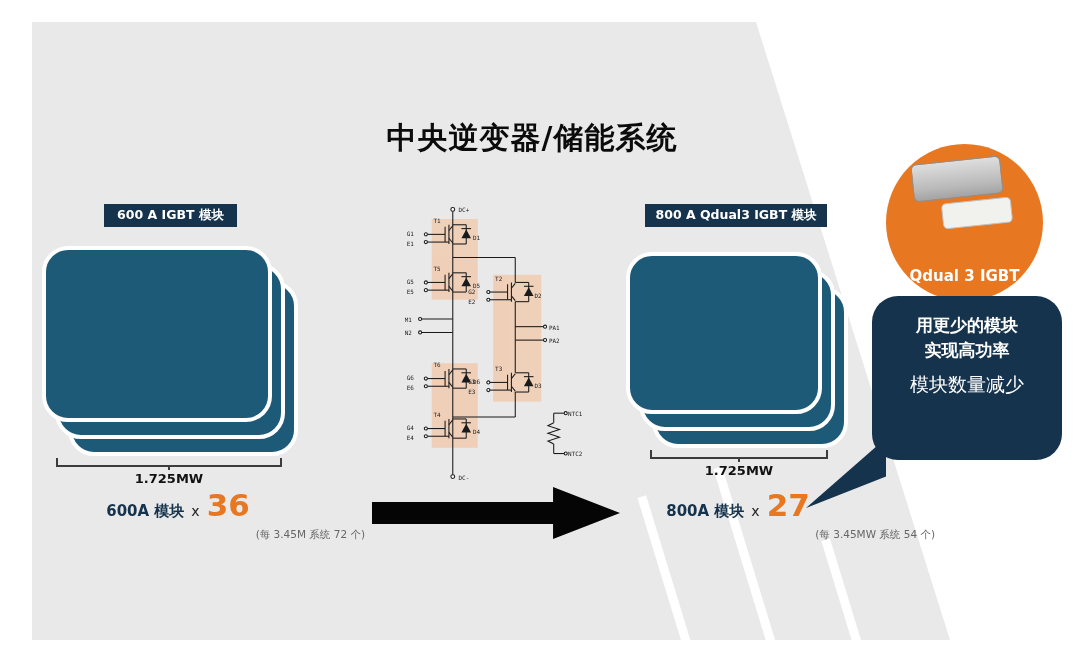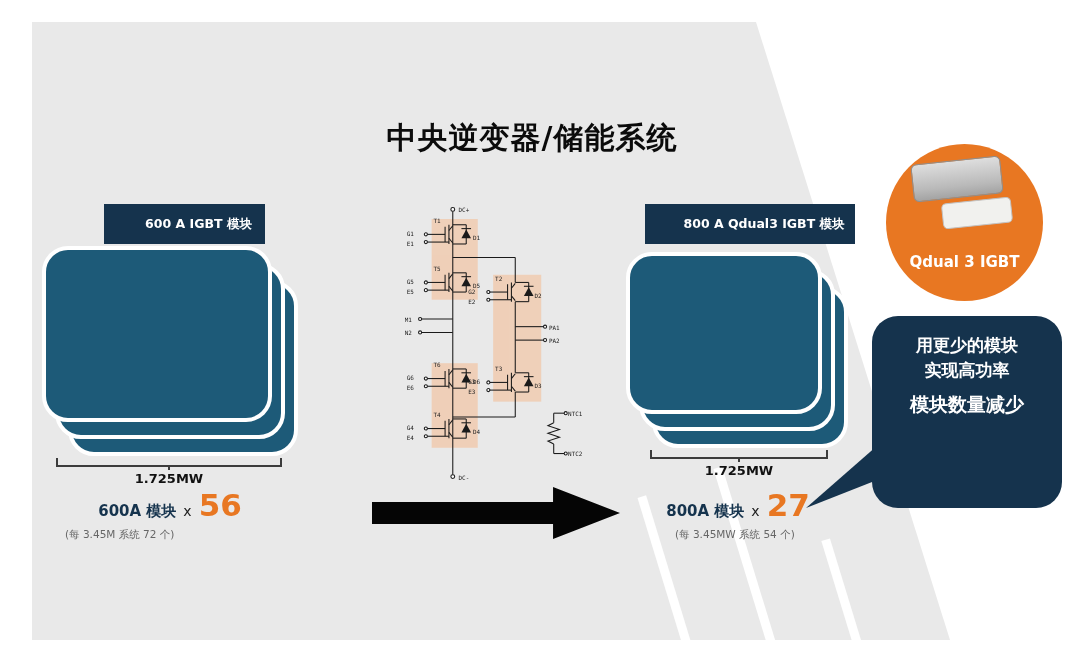--- a/index.html
+++ b/index.html
@@ -10,22 +10,22 @@
   .bg-grey{position:absolute;left:0;top:0;width:1080px;height:648px;background:#e9e9e9;
            clip-path:polygon(32px 22px,756px 22px,950px 640px,32px 640px);}
   .deco-stripe{position:absolute;width:9px;background:#ffffff;transform:rotate(-17deg);}
   .s1{left:668px;top:492px;height:210px;}
   .s2{left:752px;top:462px;height:265px;}
   .s3{left:846px;top:536px;height:170px;}
 
   .title{position:absolute;left:0;top:118px;width:1064px;margin:0;text-align:center;
          font-size:30px;font-weight:900;color:#0b0b0b;letter-spacing:1px;}
 
-  .badge{position:absolute;height:40px;background:#15334d;color:#fff;font-size:12.5px;
-         font-weight:700;display:flex;align-items:center;justify-content:center;padding-left:28px;}
+  .badge{position:absolute;height:23px;background:#15334d;color:#fff;font-size:12.5px;
+         font-weight:700;display:flex;align-items:center;justify-content:center;}
   .left-badge{left:104px;top:204px;width:133px;}
   .right-badge{left:645px;top:204px;width:182px;}
 
   .stack{position:absolute;}
   .left-stack{left:42px;top:246px;width:272px;height:212px;}
   .right-stack{left:626px;top:252px;width:226px;height:198px;}
   .card{position:absolute;background:#1d5a78;border:4px solid #ffffff;border-radius:26px;
         box-sizing:border-box;}
   .left-stack .card{width:230px;height:176px;}
   .right-stack .card{width:196px;height:162px;}
@@ -38,51 +38,51 @@
   .brace::after{content:"";position:absolute;left:50%;top:100%;width:2px;height:5px;
                 background:#3c3c3c;transform:translateX(-1px);}
   .left-brace{left:56px;top:458px;width:226px;}
   .right-brace{left:650px;top:450px;width:178px;}
 
   .power{position:absolute;text-align:center;font-size:13px;font-weight:700;color:#111;}
   .left-power{left:56px;top:471px;width:226px;}
   .right-power{left:650px;top:463px;width:178px;}
 
   .countrow{position:absolute;display:flex;align-items:baseline;justify-content:center;}
-  .left-count{left:20px;top:490px;width:300px;}
+  .left-count{left:28px;top:490px;width:300px;}
   .right-count{left:608px;top:490px;width:260px;}
   .countrow .mod{font-size:15px;font-weight:700;color:#15334d;}
   .countrow .x{font-size:14px;color:#222;margin:0 7px;}
   .countrow .num{font-size:31px;font-weight:800;color:#e87722;line-height:1;}
 
-  .note{position:absolute;text-align:left;font-size:10.5px;color:#666;}
+  .note{position:absolute;text-align:right;font-size:10.5px;color:#666;}
   .left-note{left:65px;top:528px;width:300px;}
   .right-note{left:675px;top:528px;width:260px;}
 
   .circuit{position:absolute;left:356px;top:194px;}
 
   .big-arrow{position:absolute;left:372px;top:487px;width:248px;height:52px;background:#050505;
              clip-path:polygon(0 29%,73% 29%,73% 0,100% 50%,73% 100%,73% 71%,0 71%);}
 
   .product-circle{position:absolute;left:886px;top:144px;width:157px;height:157px;
                   border-radius:50%;background:#e87722;}
   .mod-big{position:absolute;left:26px;top:16px;width:88px;height:36px;border-radius:6px;
            background:linear-gradient(180deg,#dedede 0%,#b9b9b9 70%,#a3a3a3 100%);
            border:1px solid #8f8f8f;transform:rotate(-6deg);}
   .mod-small{position:absolute;left:56px;top:56px;width:68px;height:24px;border-radius:5px;
              background:#f1f1ee;border:1px solid #c2c2c2;transform:rotate(-6deg);}
-  .pname{position:absolute;left:0;bottom:29px;width:100%;text-align:center;color:#fff;
+  .pname{position:absolute;left:0;bottom:15px;width:100%;text-align:center;color:#fff;
          font-size:15px;font-weight:800;line-height:1.3;margin-top:17px;}
 
   .bubble-tail{position:absolute;left:806px;top:438px;width:80px;height:70px;background:#15334d;
                clip-path:polygon(100% 0,100% 55%,0 100%);}
-  .bubble{position:absolute;left:872px;top:316px;width:190px;height:192px;border-radius:26px;
+  .bubble{position:absolute;left:872px;top:296px;width:190px;height:164px;border-radius:26px;
           background:#15334d;color:#fff;text-align:center;box-sizing:border-box;padding-top:17px;}
   .bubble .b1,.bubble .b2{font-size:17px;font-weight:700;line-height:1.45;}
-  .bubble .b3{margin-top:10px;font-size:19px;font-weight:700;}
+  .bubble .b3{margin-top:10px;font-size:19px;font-weight:400;}
   .bubble .bp{font-size:30px;font-weight:800;color:#e87722;line-height:1.2;}
 
   .clabels{font-size:6.2px;font-family:"DejaVu Sans Mono",monospace;}
 </style>
 </head>
 <body>
 
 <div class="canvas">
 
   <div class="bg-grey"></div>
@@ -96,21 +96,21 @@
   <div class="stack left-stack">
     <div class="card c3"></div>
     <div class="card c2"></div>
     <div class="card c1"></div>
   </div>
   <div class="brace left-brace"></div>
   <div class="power left-power">1.725MW</div>
   <div class="countrow left-count">
     <span class="mod">600A 模块</span>
     <span class="x">x</span>
-    <span class="num">56</span>
+    <span class="num">36</span>
   </div>
   <div class="note left-note">(每 3.45M 系统 72 个)</div>
 
   <svg class="circuit" width="232" height="298" viewBox="0 0 240 310">
     <defs>
       <g id="igbtDev">
         <line x1="-28" y1="0" x2="-8" y2="0"></line>
         <circle cx="-28" cy="0" r="1.6" fill="#fff"></circle>
         <line x1="-8" y1="-8" x2="-8" y2="8"></line>
         <line x1="-4" y1="-10" x2="-4" y2="10"></line>

